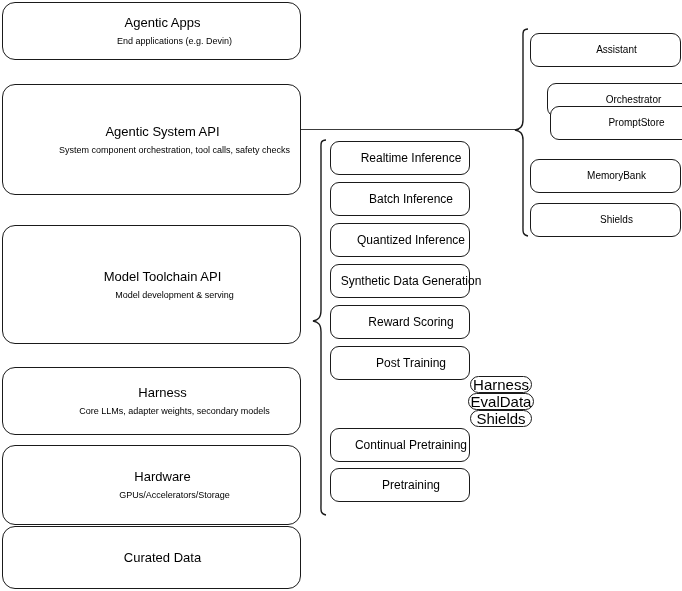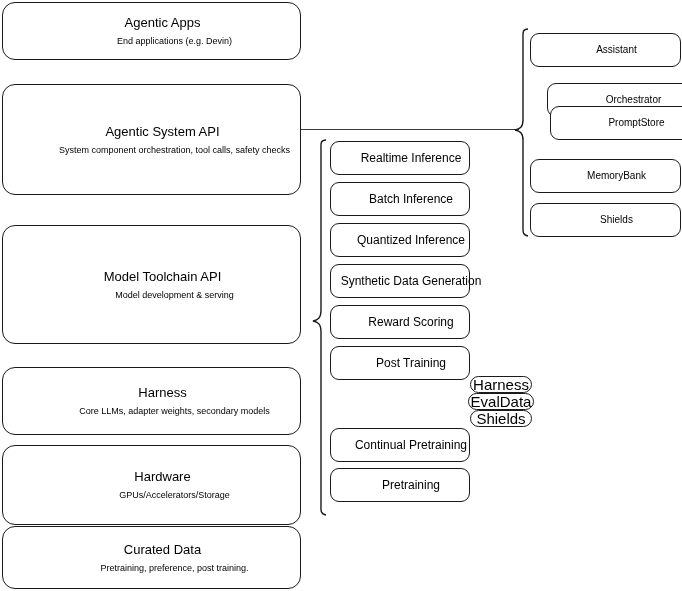--- a/index.html
+++ b/index.html
@@ -134,21 +134,20 @@
     <div class="subtitle">Core LLMs, adapter weights, secondary models</div>
   </div>
 
   <div class="node layer" style="top:445px; height:80px;">
     <div class="title">Hardware</div>
     <div class="subtitle">GPUs/Accelerators/Storage</div>
   </div>
 
   <div class="node layer" style="top:526px; height:63px;">
     <div class="title">Curated Data</div>
-    <div class="subtitle">Pretraining, preference, post training.</div>
   </div>
 
   <div class="hline" style="left:301px; top:129px; width:218px;"></div>
 
   <svg class="brace" style="left:312px; top:138px;" width="16" height="380" viewBox="0 0 16 380">
     <path d="M14 2 C 8 2, 9 6, 9 12 L 9 172 C 9 180, 6 182, 1 183 C 6 184, 9 186, 9 194 L 9 366 C 9 372, 8 376, 14 377"></path>
   </svg>
 
   <div class="node cap" style="top:141px;">
     <div class="title">Realtime Inference</div>

